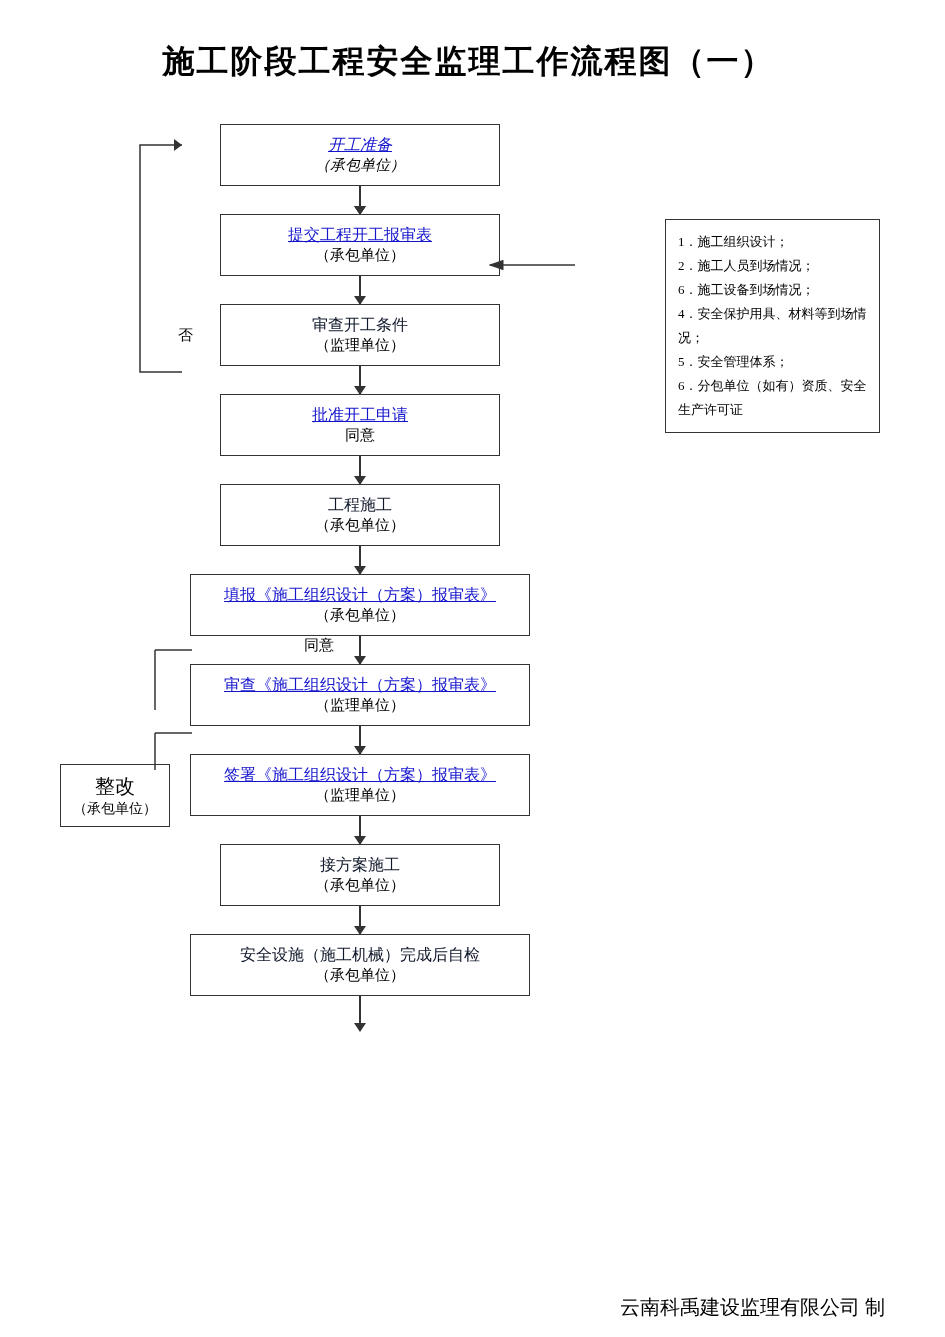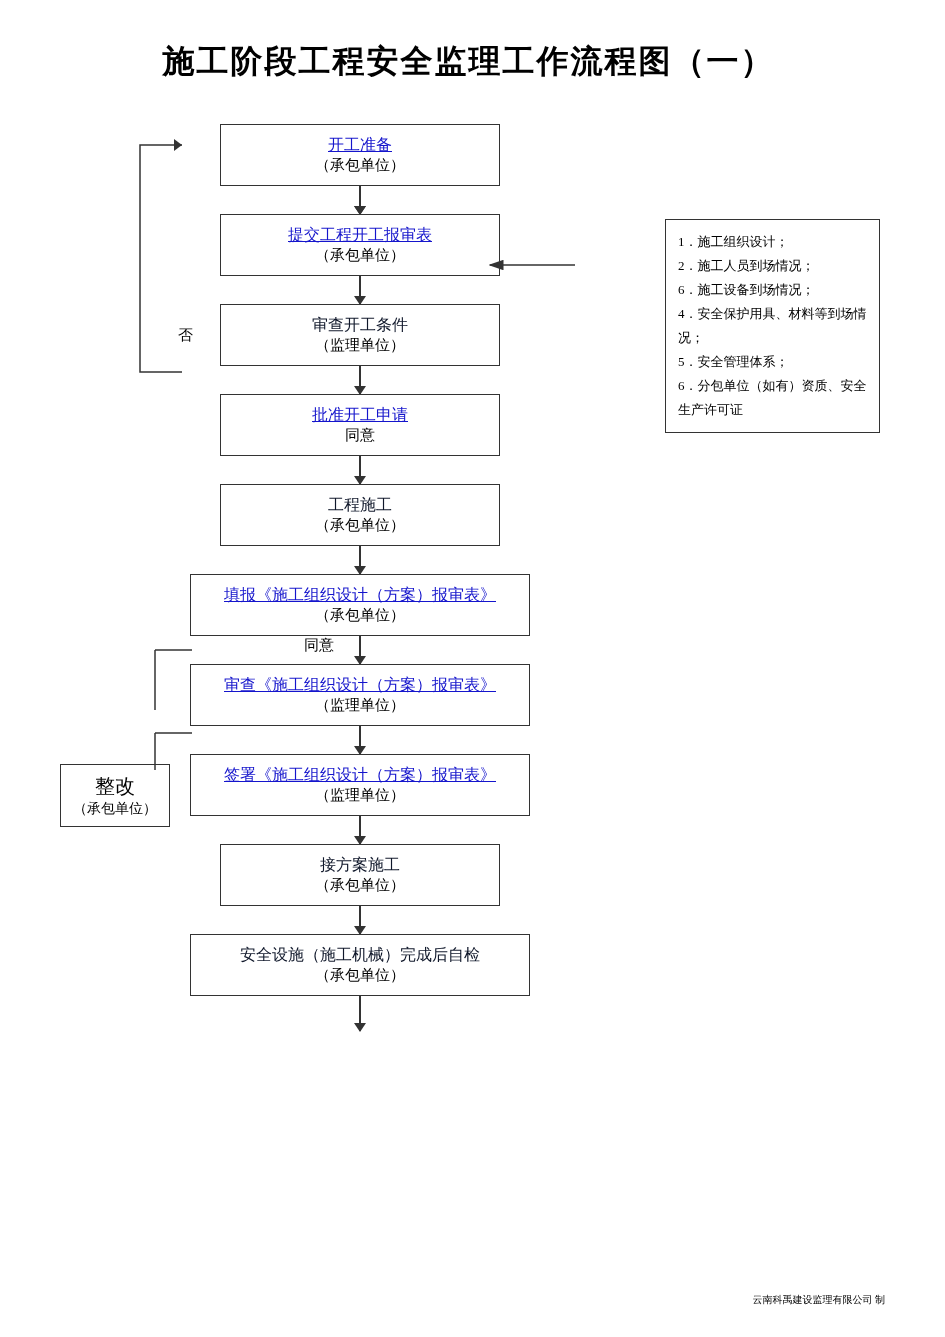--- a/index.html
+++ b/index.html
@@ -117,21 +117,21 @@
       <div>1．施工组织设计；</div>
       <div>2．施工人员到场情况；</div>
       <div>6．施工设备到场情况；</div>
       <div>4．安全保护用具、材料等到场情况；</div>
       <div>5．安全管理体系；</div>
       <div>6．分包单位（如有）资质、安全生产许可证</div>
     </div>
 
     <div class="flow-center" style="margin-left:120px; width:360px; display:flex; flex-direction:column; align-items:center; position:relative;">
 
-      <div style="position:relative; width:280px;">
+      <div style="position:relative; width:280px;font-style:italic;">
 
         <div class="box" style="width:280px; position:relative;">
           <div class="box-text-plain" style="text-decoration:underline; color:#1515cc;">开工准备</div>
           <div class="box-text-sub">（承包单位）</div>
         </div>
       </div>
 
       <div class="v-arrow" style="height:28px; width:2px; background:#333; margin:0 auto; position:relative;">
         <div style="position:absolute; bottom:-1px; left:50%; transform:translateX(-50%); border-left:6px solid transparent; border-right:6px solid transparent; border-top:9px solid #333;"></div>
       </div>
@@ -260,15 +260,15 @@
     <line x1="155" y1="600" x2="155" y2="540" stroke="#333" stroke-width="1.5"></line>
     <line x1="155" y1="540" x2="192" y2="540" stroke="#333" stroke-width="1.5"></line>
 
     <defs>
       <marker id="arrowhead" markerWidth="10" markerHeight="7" refX="9" refY="3.5" orient="auto">
         <polygon points="0 0, 10 3.5, 0 7" fill="#333"></polygon>
       </marker>
     </defs>
   </svg>
 
-  <div class="footer-text" style="position:absolute; bottom:30px; right:60px; font-size:10px;">云南科禹建设监理有限公司   制</div>
+  <div class="footer-text" style="position:absolute; bottom:16px; right:60px; font-size:20px;">云南科禹建设监理有限公司   制</div>
 
 </div>
 
 </body></html>

